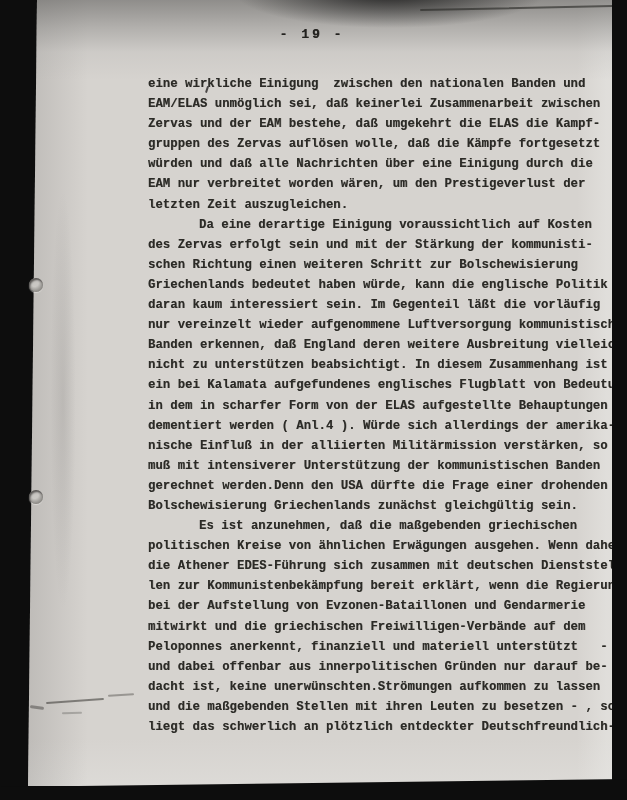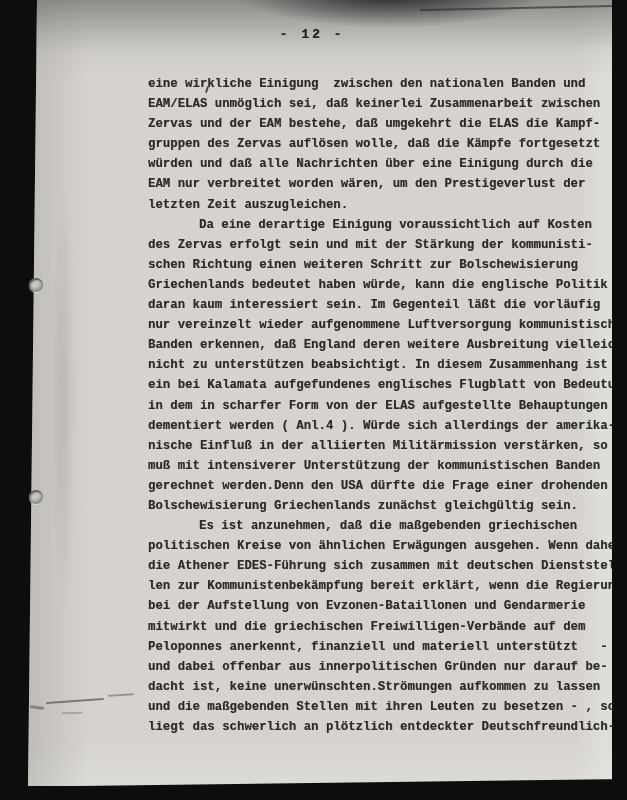--- a/index.html
+++ b/index.html
@@ -85,21 +85,21 @@
 </style>
 </head>
 <body>
 
 <div id="stage">
 
   <div id="paper">
     <div class="shadow-streak"></div>
     <div class="edge-line"></div>
 
-    <div id="page-number">- 12 -</div>
+    <div id="page-number">- 19 -</div>
 
     <div id="tick-mark"></div>
 
     <div id="text-block">
         <div class="text-line">eine wirkliche Einigung  zwischen den nationalen Banden und</div>
         <div class="text-line">EAM/ELAS unmöglich sei, daß keinerlei Zusammenarbeit zwischen</div>
         <div class="text-line">Zervas und der EAM bestehe, daß umgekehrt die ELAS die Kampf-</div>
         <div class="text-line">gruppen des Zervas auflösen wolle, daß die Kämpfe fortgesetzt</div>
         <div class="text-line">würden und daß alle Nachrichten über eine Einigung durch die</div>
         <div class="text-line">EAM nur verbreitet worden wären, um den Prestigeverlust der</div>

